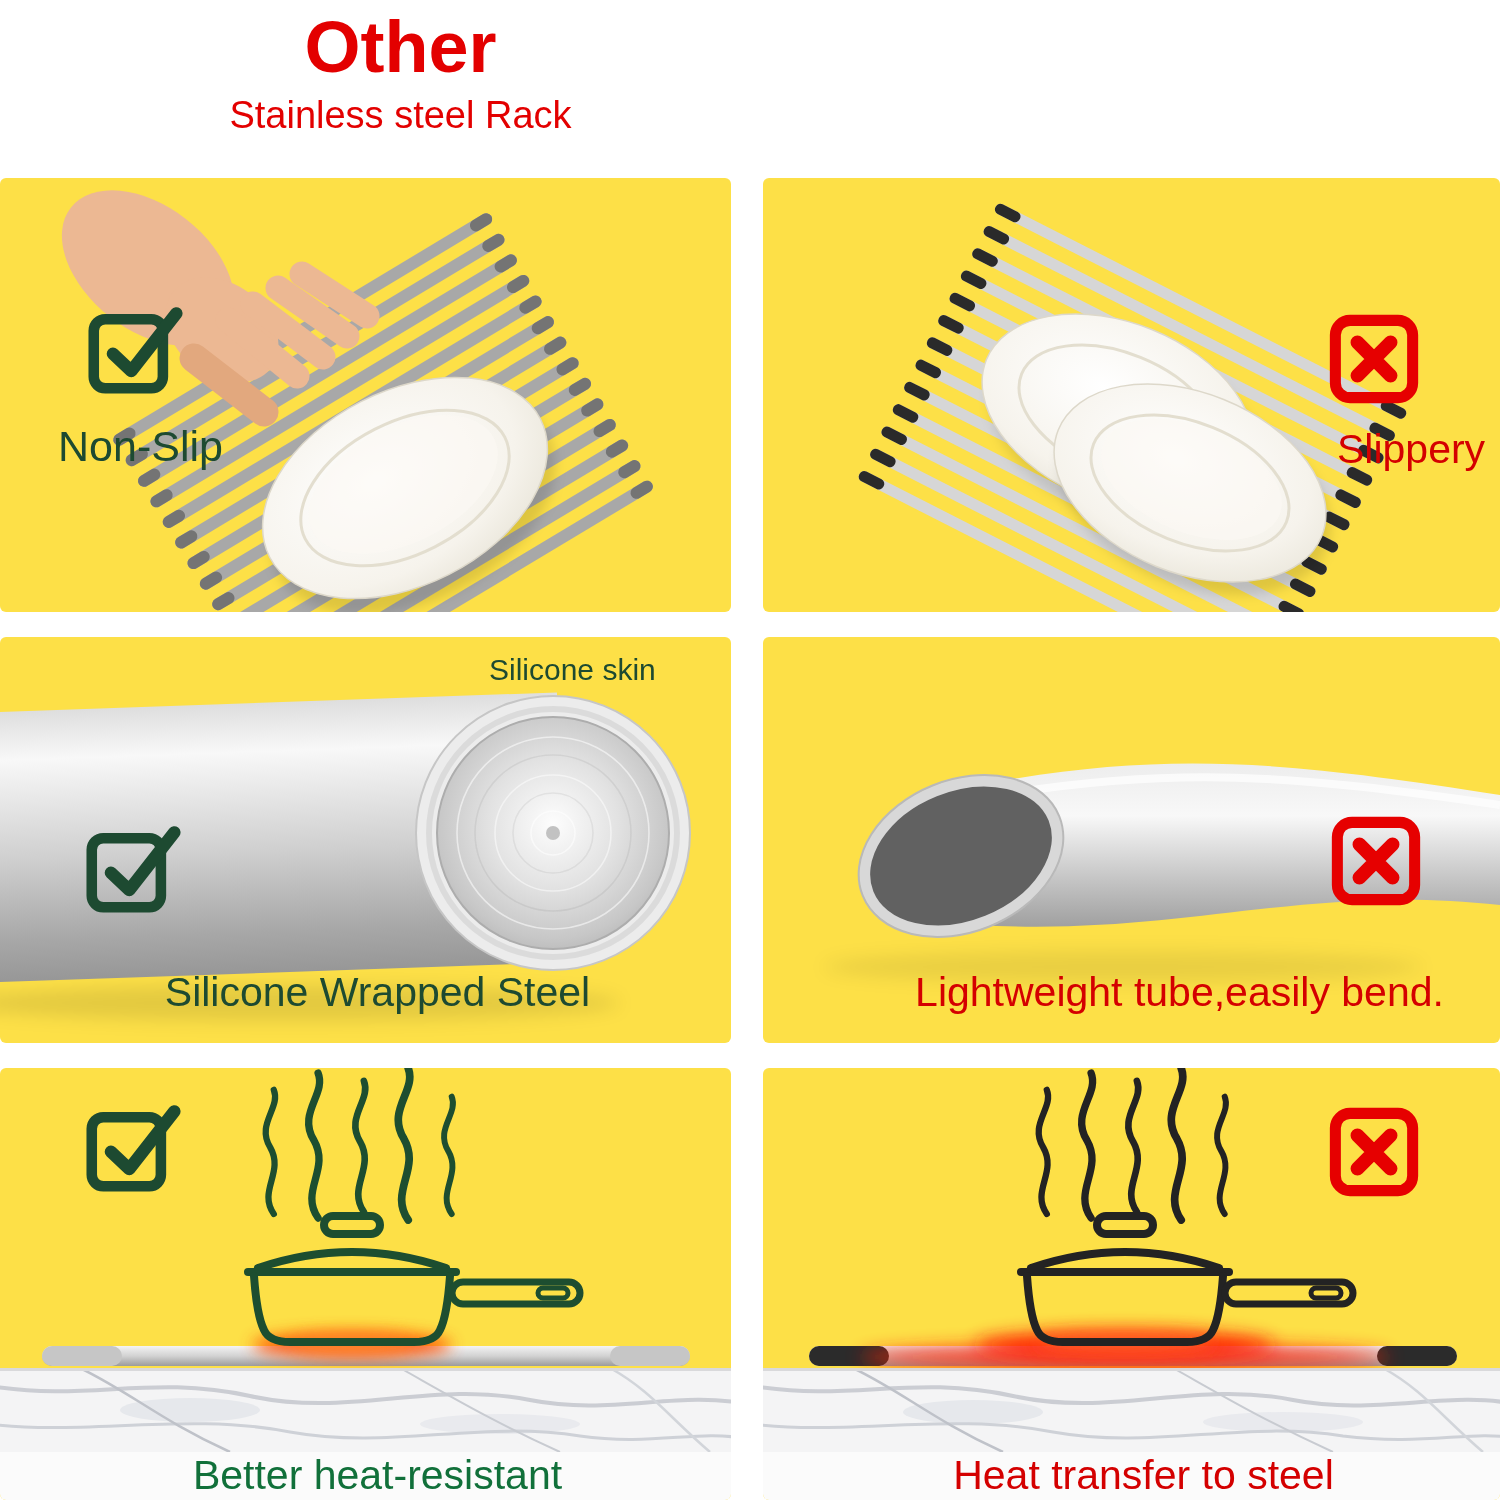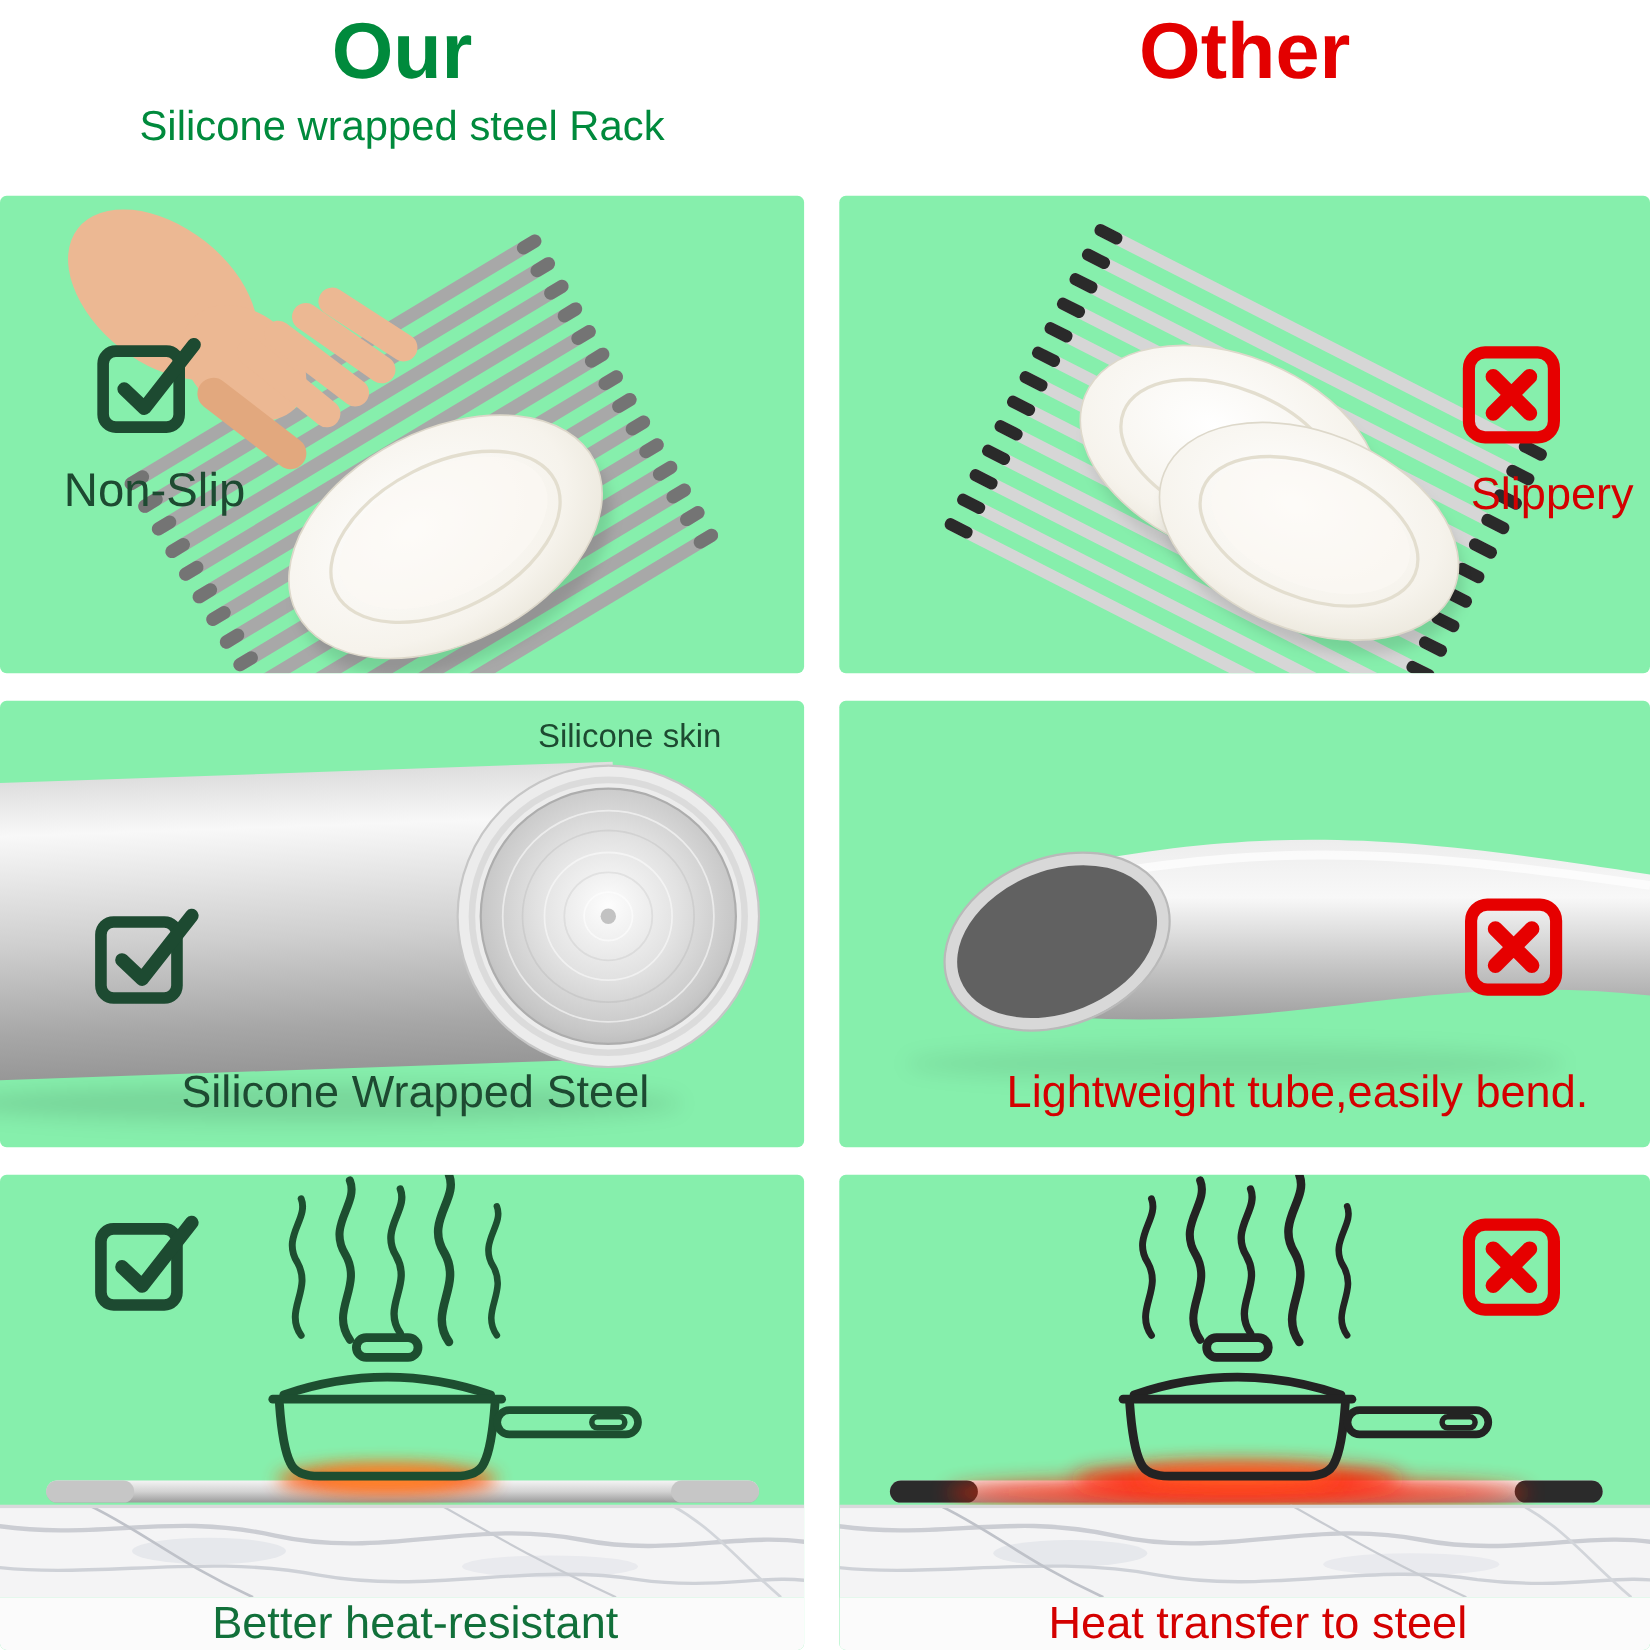--- a/index.html
+++ b/index.html
@@ -17,21 +17,21 @@
   .head-sub{font-size:38px;margin-top:8px;}
   .our .head-title,.our .head-sub{color:#008a3c;}
   .other .head-title,.other .head-sub{color:#e30000;}
 
   
   .grid{
     position:absolute;top:178px;left:0;width:1500px;
     display:grid;grid-template-columns:731px 737px;column-gap:32px;
     grid-template-rows:434px 406px 432px;row-gap:25px;
   }
-  .panel{position:relative;background:#86efac;border-radius:6px;overflow:hidden;text-decoration:underline;}
+  .panel{position:relative;background:#fde047;border-radius:6px;overflow:hidden;text-decoration:underline;}
   .art{position:absolute;inset:0;width:100%;height:100%;display:block;}
 
   
   .badge{position:absolute;display:block;}
   .badge svg{display:block;width:100%;height:100%;}
   .check{color:#1d4a31;width:96px;height:96px;}
   .cross{color:#e60000;width:92px;height:92px;}
 
   
   .lbl{position:absolute;white-space:nowrap;}
@@ -42,27 +42,24 @@
   .fs43{font-size:43px;}
   .fs41{font-size:41px;}
   .fs30{font-size:30px;}
 </style>
 </head>
 <body>
 
 <div class="page">
 
   <div class="header">
-    <div class="head our">
-      <div class="head-title">Our</div>
-      <div class="head-sub">Silicone wrapped steel Rack</div>
-    </div>
     <div class="head gap"></div>
     <div class="head other">
       <div class="head-title">Other</div>
+      <div class="head-sub">Stainless steel Rack</div>
     </div>
   </div>
 
   <div class="grid">
 
     <section class="panel" id="p1l">
       <svg class="art" viewBox="0 0 731 434">
         <defs>
           <radialGradient id="plateG1" cx="42%" cy="40%" r="72%">
             <stop offset="0%" stop-color="#ffffff"></stop>

